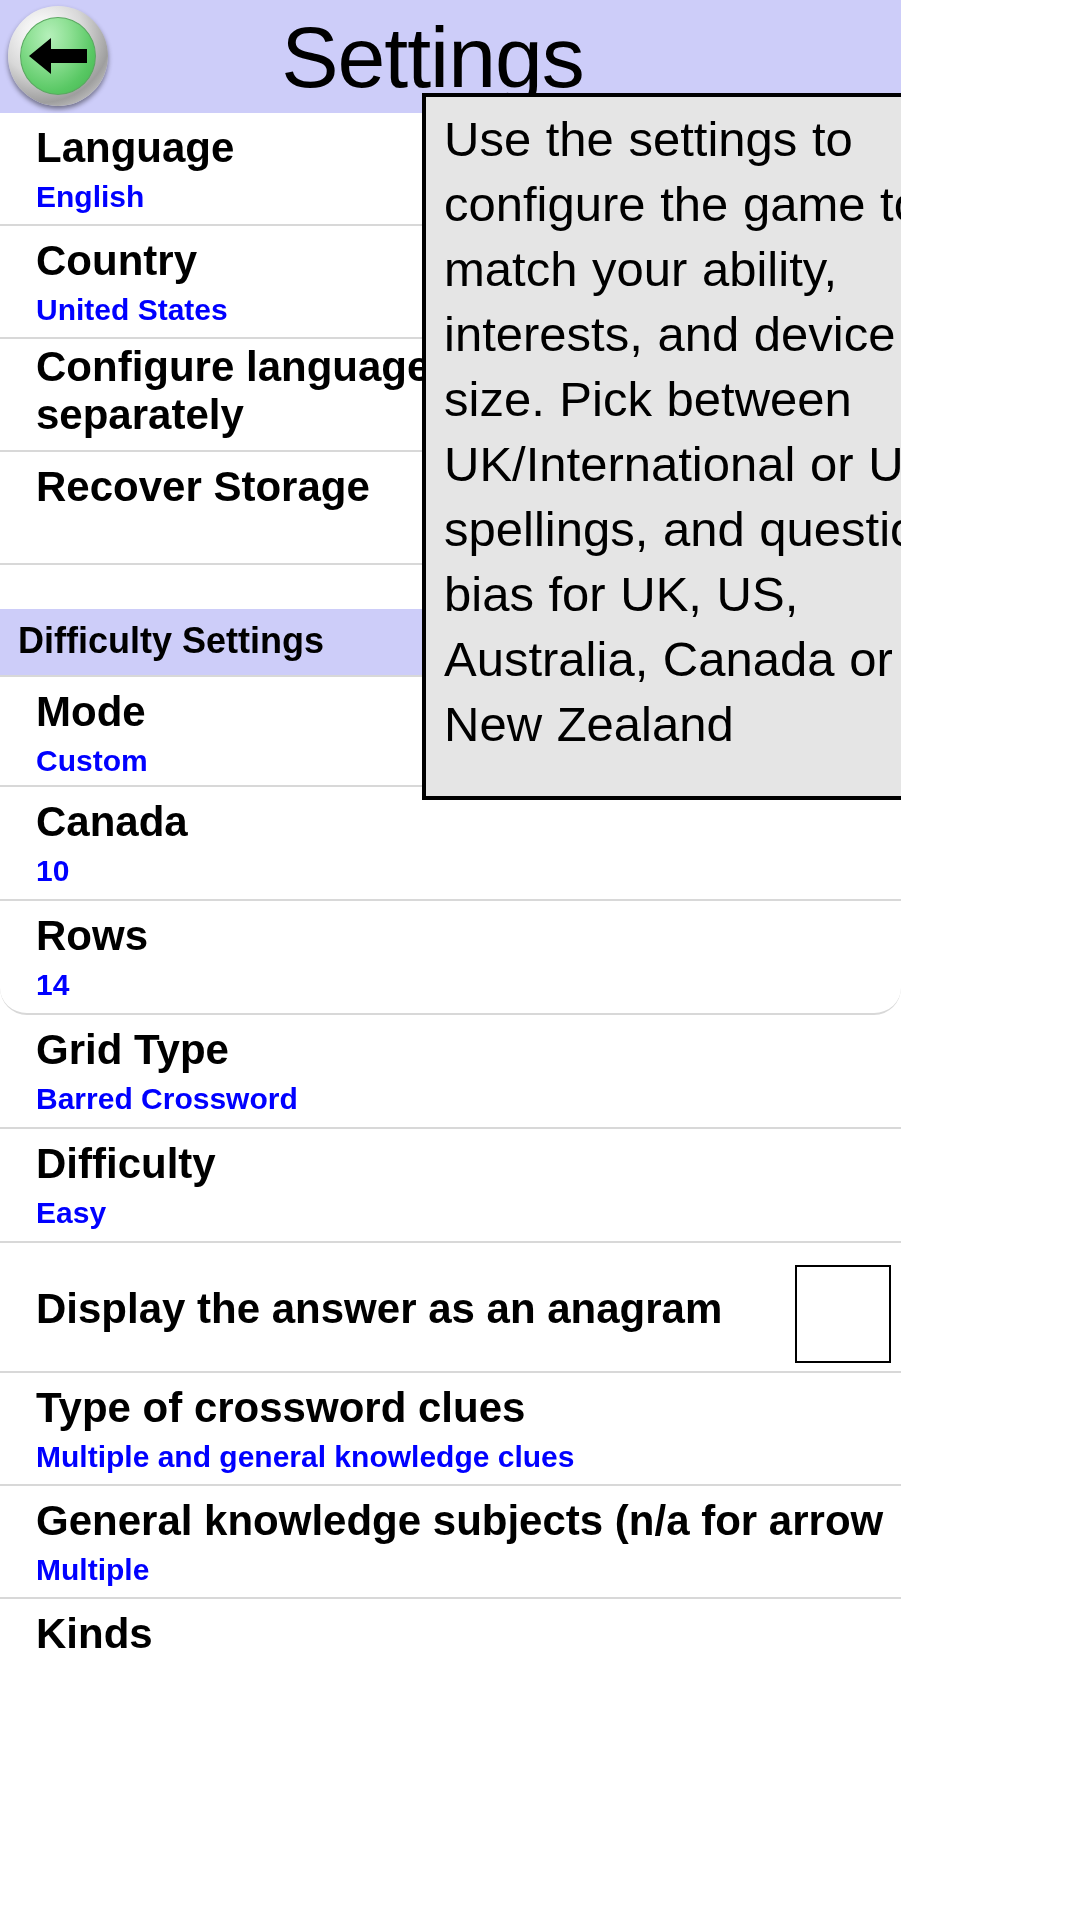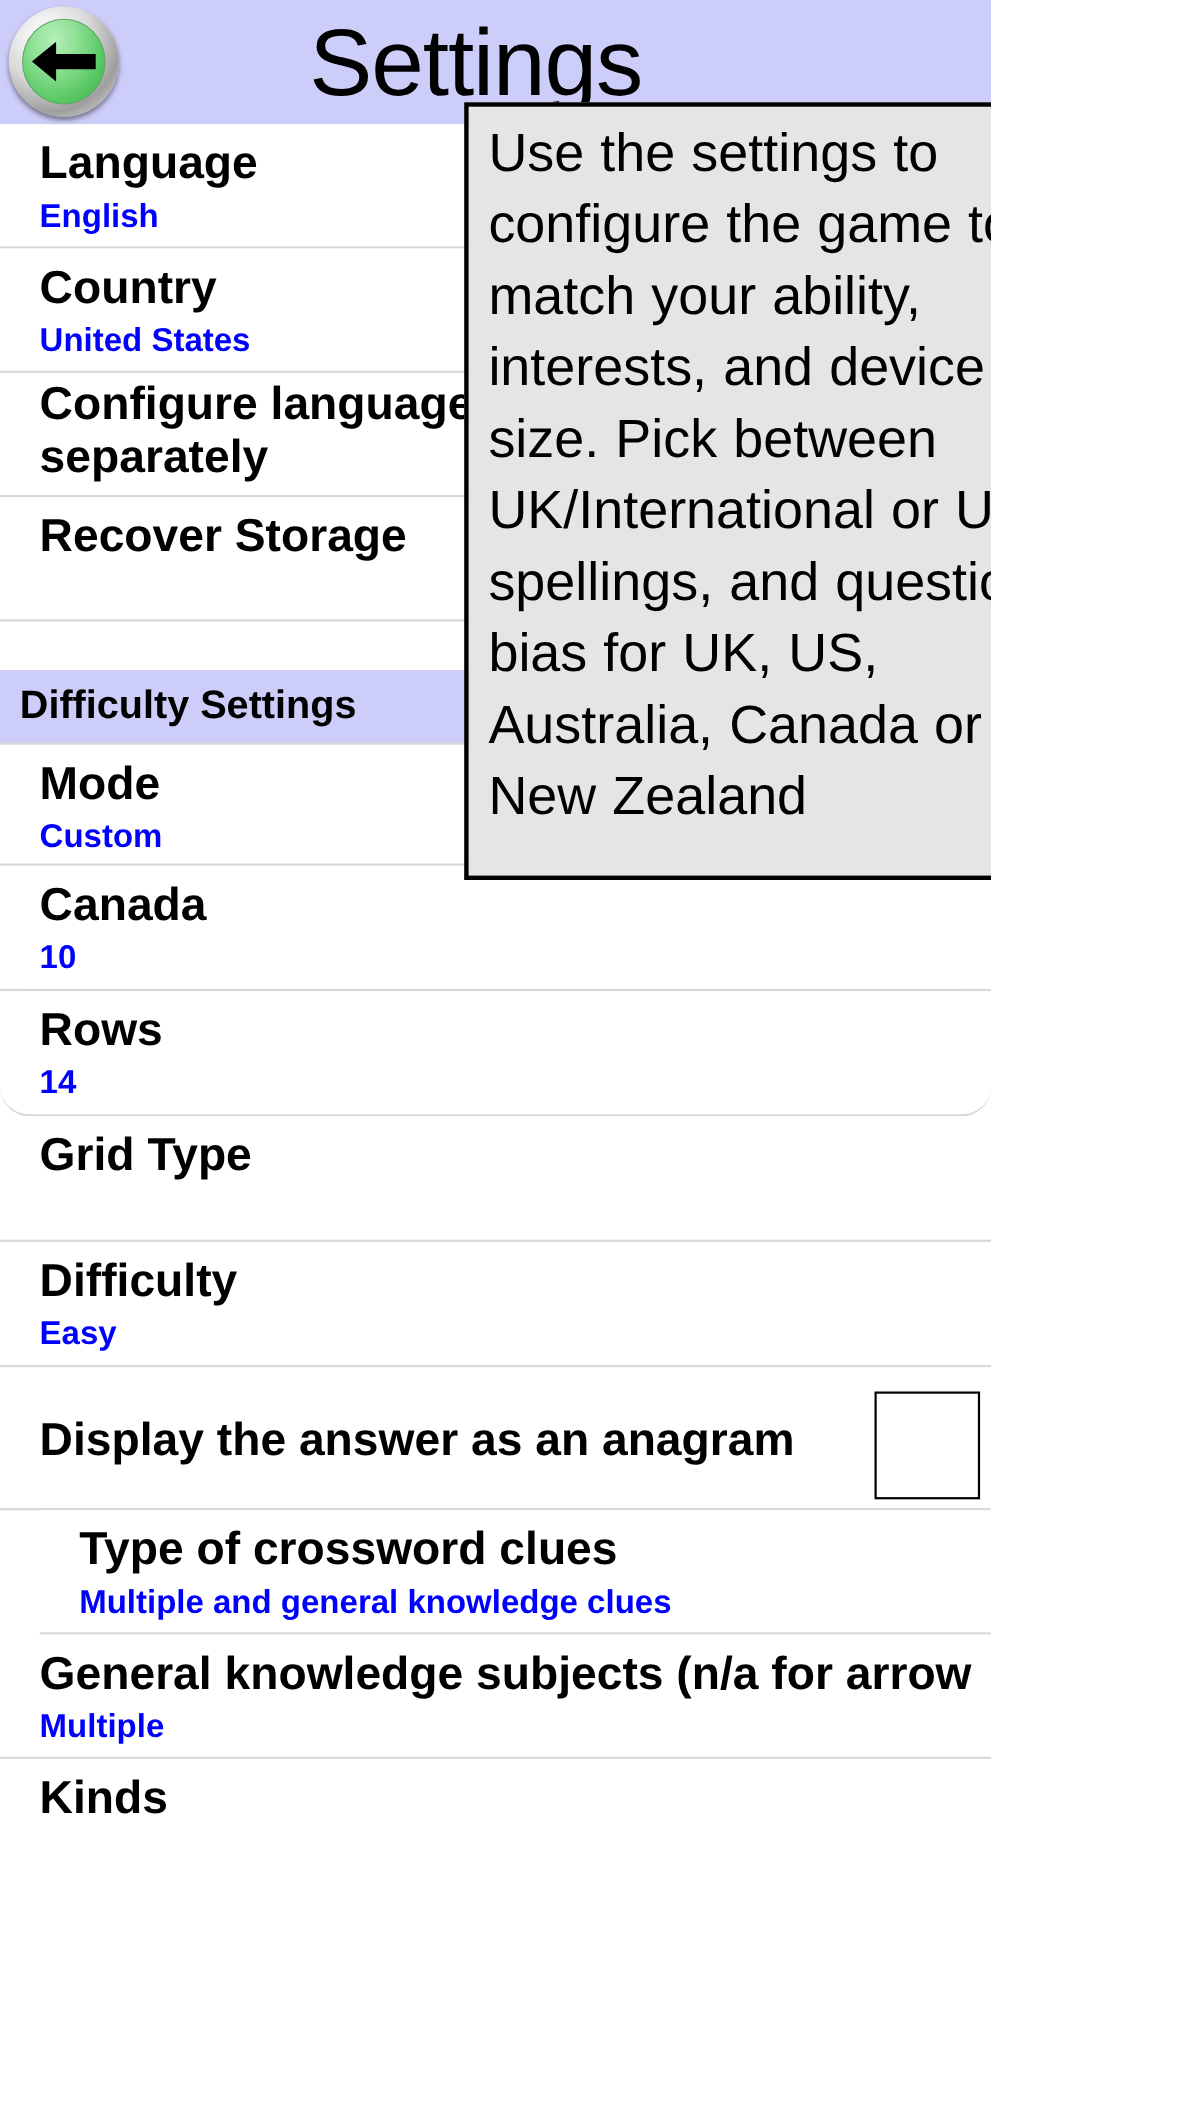--- a/index.html
+++ b/index.html
@@ -104,21 +104,21 @@
   .r-language     { height:113px; }
   .r-country      { height:113px; }
   .r-configure    { height:113px; padding-top:4px; }
   .r-recover      { height:113px; }
   .r-mode         { height:110px; }
   .r-columns      { height:114px; }
   .r-rows         { height:114px;border-radius:27px; }
   .r-gridtype     { height:114px; }
   .r-difficulty   { height:114px; }
   .r-anagram      { height:130px; align-items:center; padding-top:14px; }
-  .r-cluetype     { height:113px;margin-left:36px; }
+  .r-cluetype     { height:113px; }
   .r-subjects     { height:113px; }
   .r-kinds        { height:113px; border-bottom:none; }
 
   .r-configure .row-label{ font-size:42px; line-height:48px; }
   .r-anagram .row-label{ font-weight:bold; }
 
   .spacer-row{
     height:44px;
     background:#ffffff;
     border-bottom:none;
@@ -212,20 +212,21 @@
     <div class="row r-rows">
       <div class="row-texts">
         <div class="row-label">Rows</div>
         <div class="row-value">14</div>
       </div>
     </div>
 
     <div class="row r-gridtype">
       <div class="row-texts">
         <div class="row-label">Grid Type</div>
+        <div class="row-value">Barred Crossword</div>
       </div>
     </div>
 
     <div class="row r-difficulty">
       <div class="row-texts">
         <div class="row-label">Difficulty</div>
         <div class="row-value">Easy</div>
       </div>
     </div>
 

